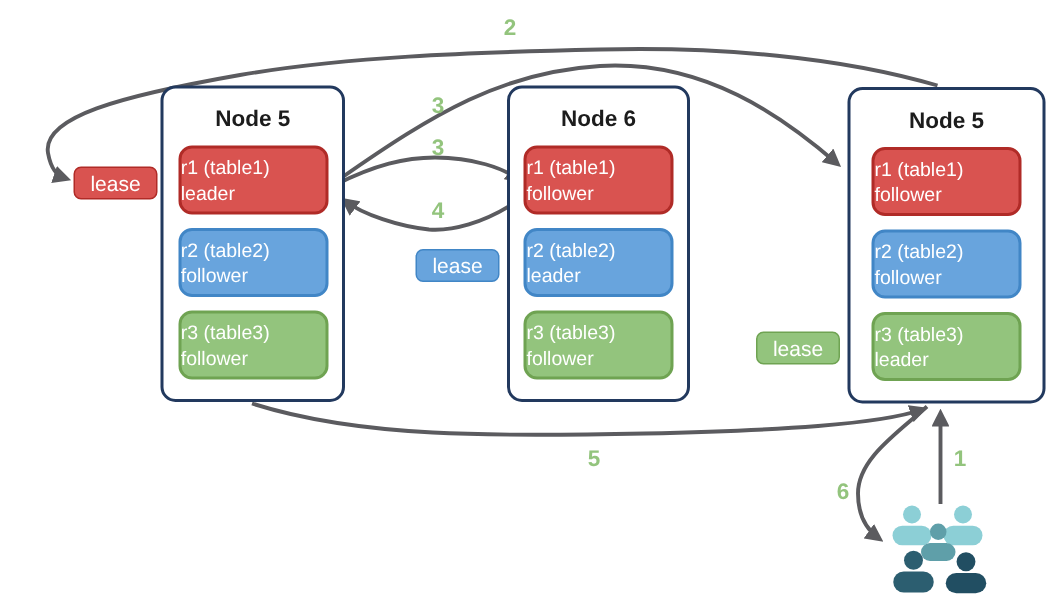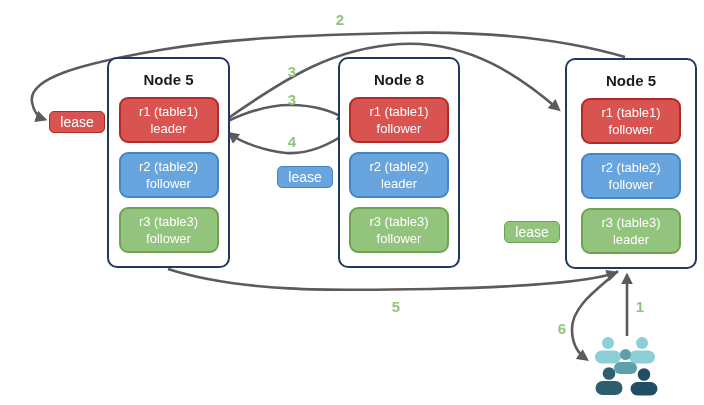--- a/index.html
+++ b/index.html
@@ -17,21 +17,21 @@
   }
   .node-1{left:107px;top:57px;width:123px;height:211px;}
   .node-2{left:338px;top:57px;width:122px;height:211px;}
   .node-3{left:565px;top:58px;width:132px;height:211px;}
   .node-title{
     font-weight:bold;font-size:15px;color:var(--title_text,#1c1c1c);
     margin-top:12px;margin-bottom:9px;
   }
   .replica{
     width:100px;height:46px;border-radius:9px;box-sizing:border-box;
-    display:flex;flex-direction:column;justify-content:center;align-items:center;
+    display:flex;flex-direction:column;justify-content:center;align-items:flex-start;
     color:var(--box_text,#fff);font-size:13px;line-height:17px;
     margin-bottom:9px;border:2px solid;text-align:center;
   }
   .replica.red{background:var(--red_fill);border-color:var(--red_border);}
   .replica.blue{background:var(--blue_fill);border-color:var(--blue_border);}
   .replica.green{background:var(--green_fill);border-color:var(--green_border);}
   .lease{
     position:absolute;width:56px;height:22px;border-radius:5px;
     border:1.5px solid;box-sizing:border-box;color:var(--box_text,#fff);
     font-size:14px;display:flex;align-items:center;justify-content:center;
@@ -112,21 +112,21 @@
       <div>r2 (table2)</div>
       <div>follower</div>
     </div>
     <div class="replica green">
       <div>r3 (table3)</div>
       <div>follower</div>
     </div>
   </div>
 
   <div class="node node-2">
-    <div class="node-title">Node 8</div>
+    <div class="node-title">Node 6</div>
     <div class="replica red">
       <div>r1 (table1)</div>
       <div>follower</div>
     </div>
     <div class="replica blue">
       <div>r2 (table2)</div>
       <div>leader</div>
     </div>
     <div class="replica green">
       <div>r3 (table3)</div>

